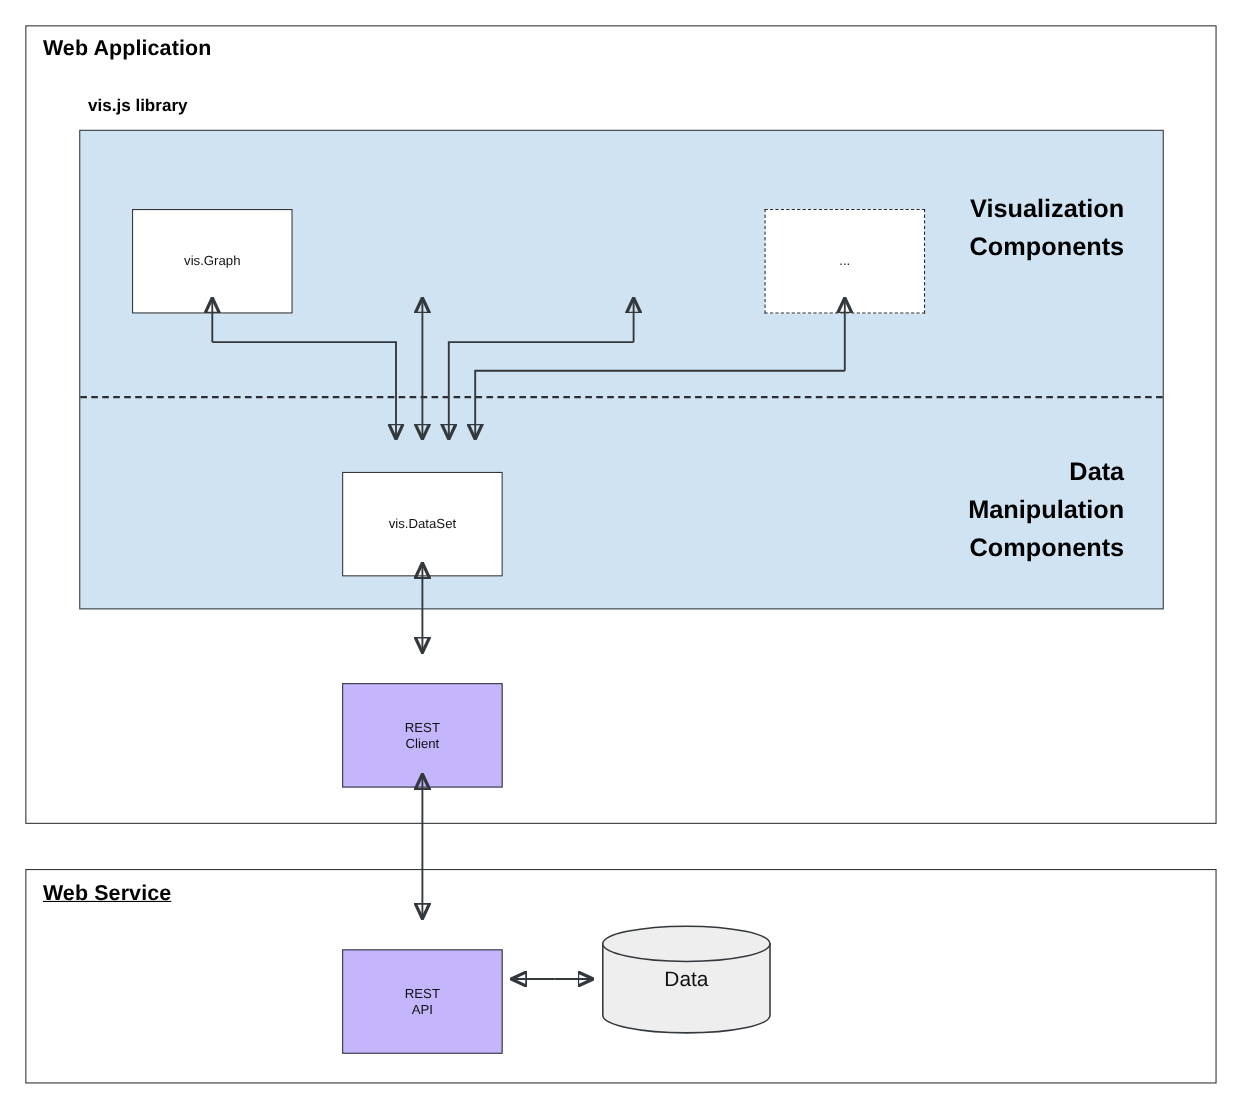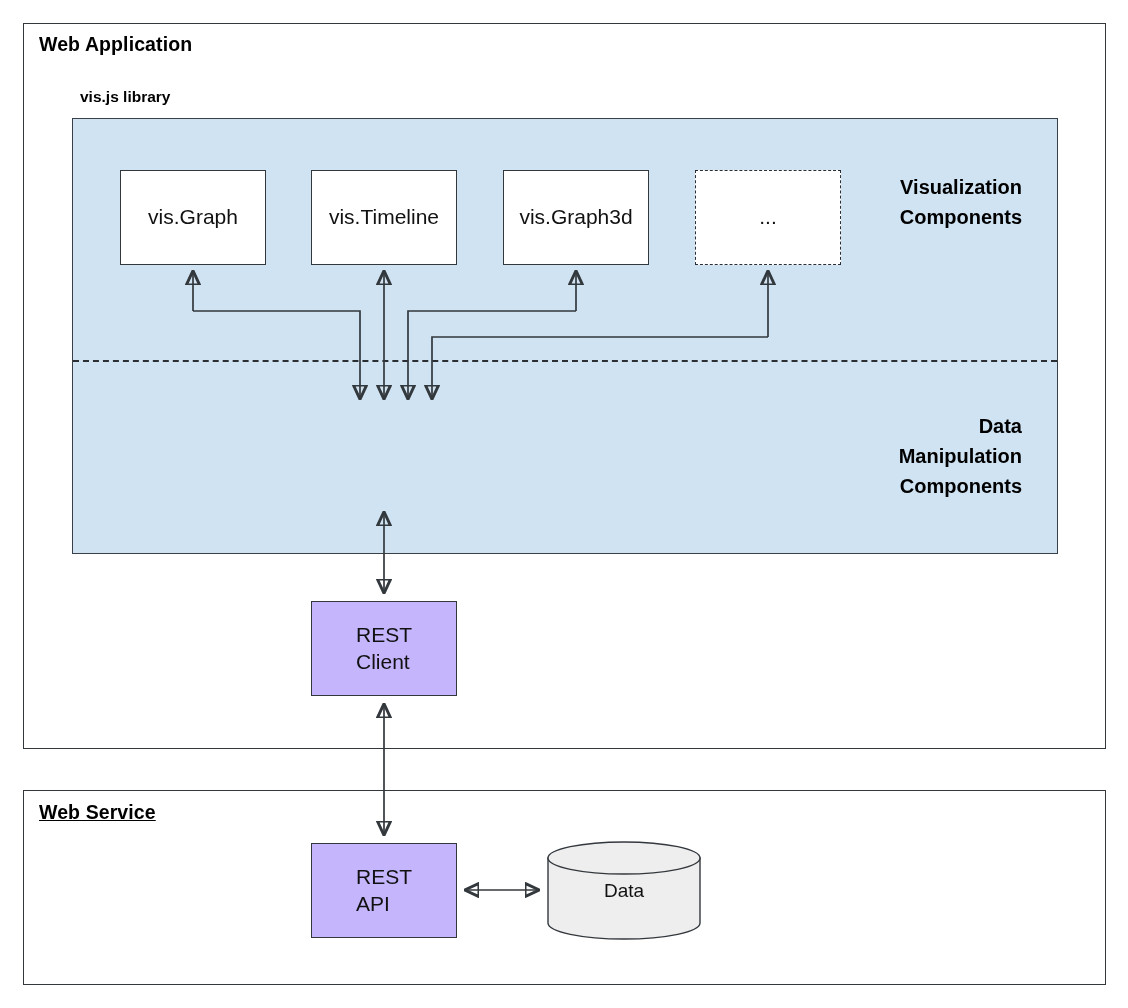--- a/index.html
+++ b/index.html
@@ -6,25 +6,25 @@
   body{width:1128px;height:1008px;font-family:"Liberation Sans",sans-serif;color:#1a1a1a;overflow:hidden;}
   #stage{position:relative;width:1128px;height:904px;}
 
   .outer-box{position:absolute;border:1.6px solid #33383d;background:#ffffff;box-sizing:border-box;}
   .outer-title{position:absolute;font-weight:bold;font-size:19.5px;color:#000;letter-spacing:.1px;white-space:nowrap;}
   .sub-title{position:absolute;font-weight:bold;font-size:15.5px;color:#000;white-space:nowrap;text-align:center;}
 
   .lib-panel{position:absolute;background:#cfe3f2;border:1.3px solid #3a4046;box-sizing:border-box;}
 
   .node{position:absolute;box-sizing:border-box;display:flex;align-items:center;justify-content:center;
-        font-size:21px;line-height:1.25;color:#111;background:#ffffff;border:1.4px solid #33383d;}
+        text-align:center;font-size:12px;line-height:1.25;color:#111;background:#ffffff;border:1.4px solid #33383d;margin-top:20px;}
   .node.dashed{border:1.6px dashed #2b2f33;}
   .node.gray{background:#c4b5fd;}
 
-  .side-label{position:absolute;font-weight:bold;font-size:20px;line-height:1.5;text-align:right;color:#000;white-space:pre-line;}
+  .side-label{position:absolute;font-weight:bold;font-size:23px;line-height:1.5;text-align:right;color:#000;white-space:pre-line;}
 
   .divider{position:absolute;border-top:2px dashed #2b2f33;}
 
   svg.wires{position:absolute;left:0;top:0;width:1128px;height:1008px;pointer-events:none;}
   svg.wires path,svg.wires line{fill:none;stroke:#33383d;stroke-width:1.7;}
   .cyl{position:absolute;}
 </style>
 </head>
 <body>
 
@@ -39,24 +39,23 @@
 
   <div class="divider" style="left:73px;top:360px;width:984px;"></div>
 
   <div class="side-label" style="left:800px;top:172px;width:222px;">Visualization
 Components</div>
   <div class="side-label" style="left:780px;top:411px;width:242px;">Data
 Manipulation
 Components</div>
 
   <div class="node" style="left:120px;top:170px;width:146px;height:95px;">vis.Graph</div>
-  <div class="node" style="left:311px;top:170px;width:146px;height:95px;">vis.Timeline</div>
-  <div class="node" style="left:503px;top:170px;width:146px;height:95px;">vis.Graph3d</div>
   <div class="node dashed" style="left:695px;top:170px;width:146px;height:95px;">...</div>
 
+  <div class="node" style="left:311px;top:409px;width:146px;height:95px;">vis.DataSet</div>
 
   <div class="node gray" style="left:311px;top:601px;width:146px;height:95px;white-space:pre-line;">REST
 Client</div>
 
   <div class="outer-box" style="left:23px;top:790px;width:1083px;height:195px;"></div>
   <div class="outer-title" style="left:39px;top:801px;text-decoration:underline;">Web Service</div>
 
   <div class="node gray" style="left:311px;top:843px;width:146px;height:95px;white-space:pre-line;">REST
 API</div>
 

